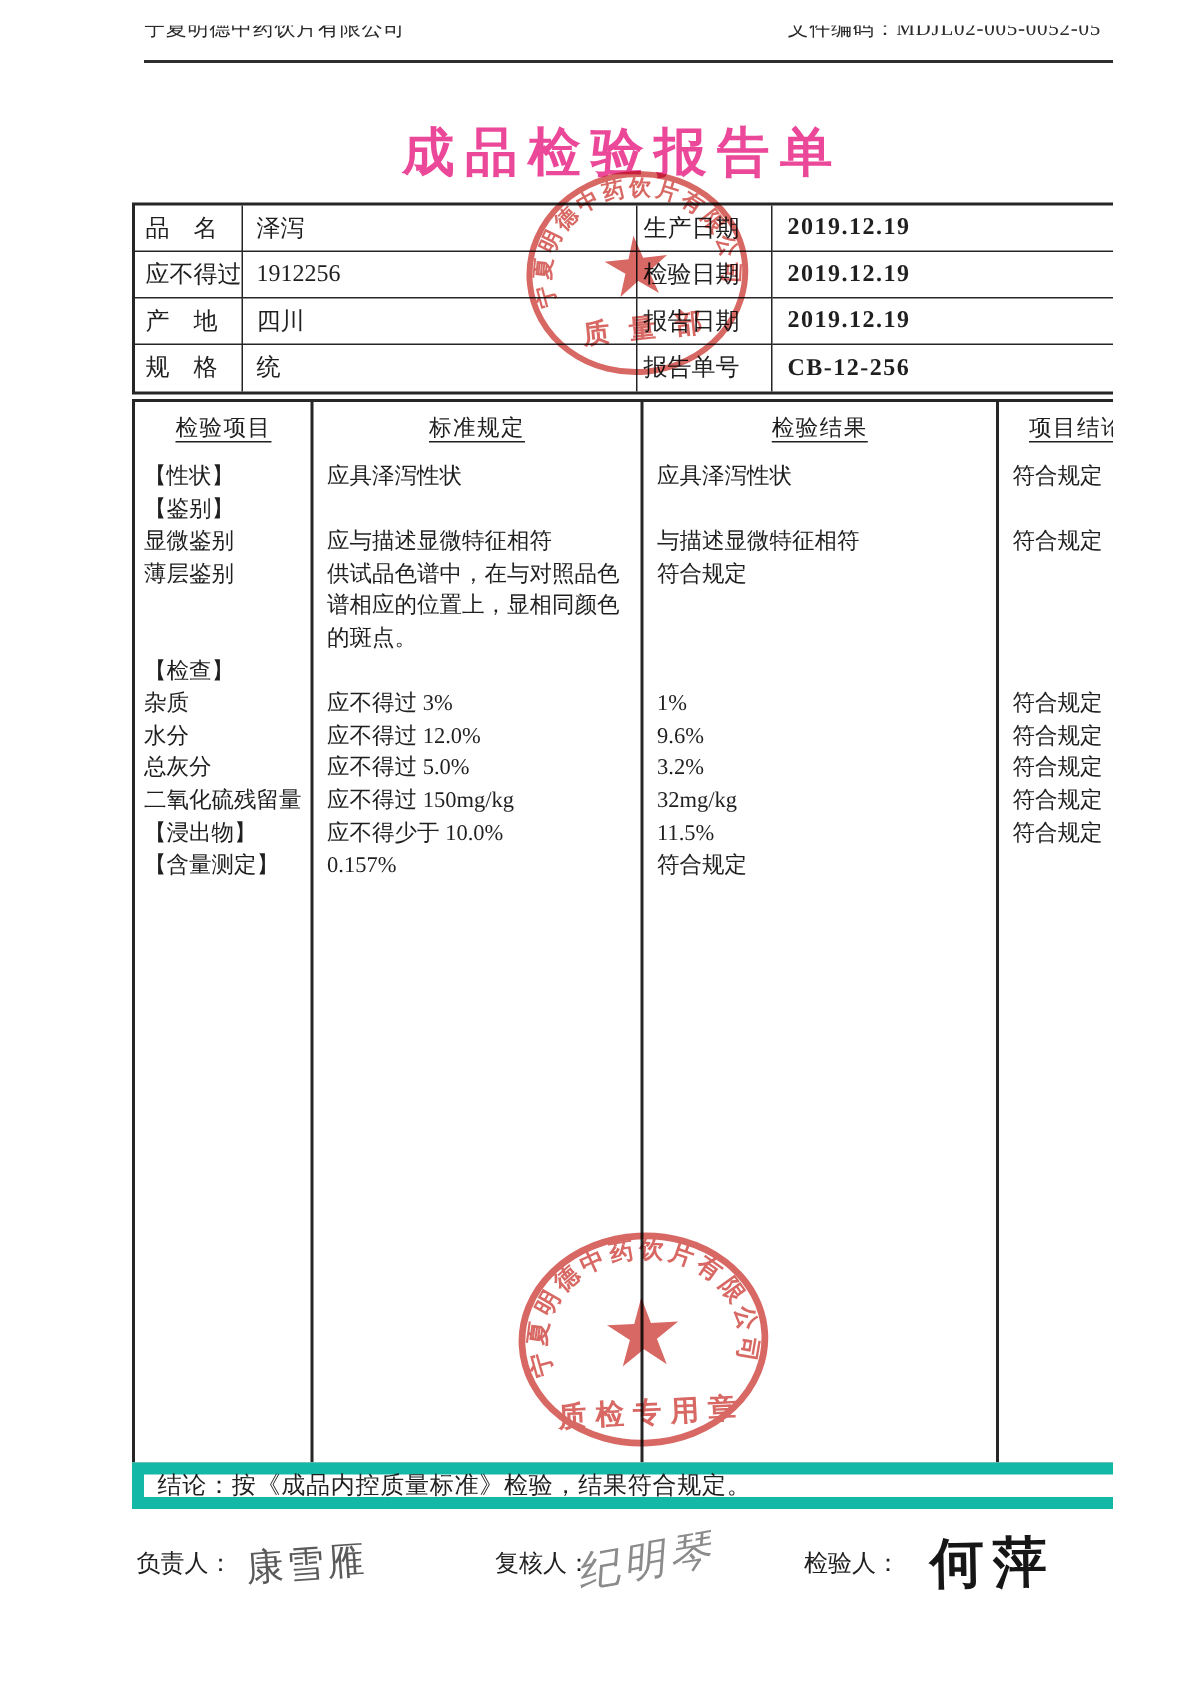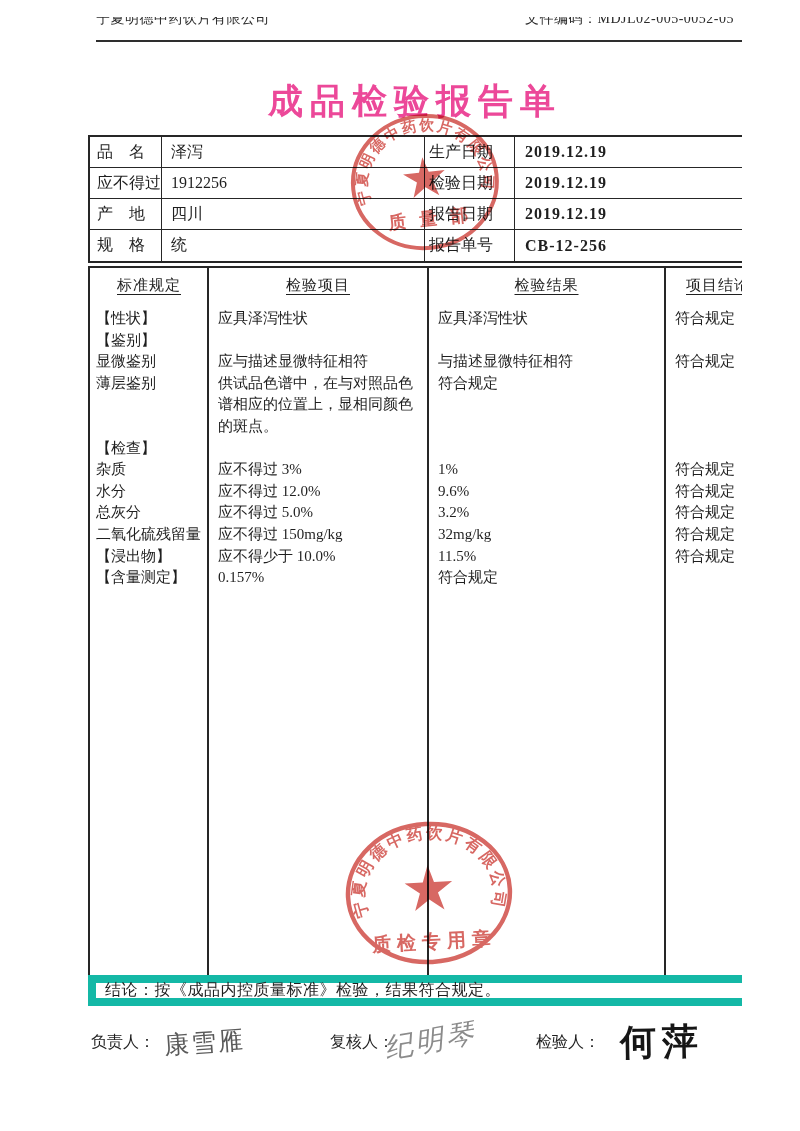--- a/index.html
+++ b/index.html
@@ -107,22 +107,22 @@
     <div class="cell lab2 rlast">报告单号</div>
     <div class="cell val2 rlast">CB-12-256</div>
   </div>
 
   <div class="result-table">
     <div class="vline v1"></div>
     <div class="vline v2"></div>
     <div class="vline v3"></div>
 
     <div class="thead">
+      <div class="th"><span>检验项目</span></div>
       <div class="th"><span>标准规定</span></div>
-      <div class="th"><span>检验项目</span></div>
       <div class="th"><span>检验结果</span></div>
       <div class="th"><span>项目结论</span></div>
     </div>
 
     <div class="tbody">
       <div class="trow">
         <div class="c1">【性状】</div>
         <div class="c2">应具泽泻性状</div>
         <div class="c3">应具泽泻性状</div>
         <div class="c4">符合规定</div>

